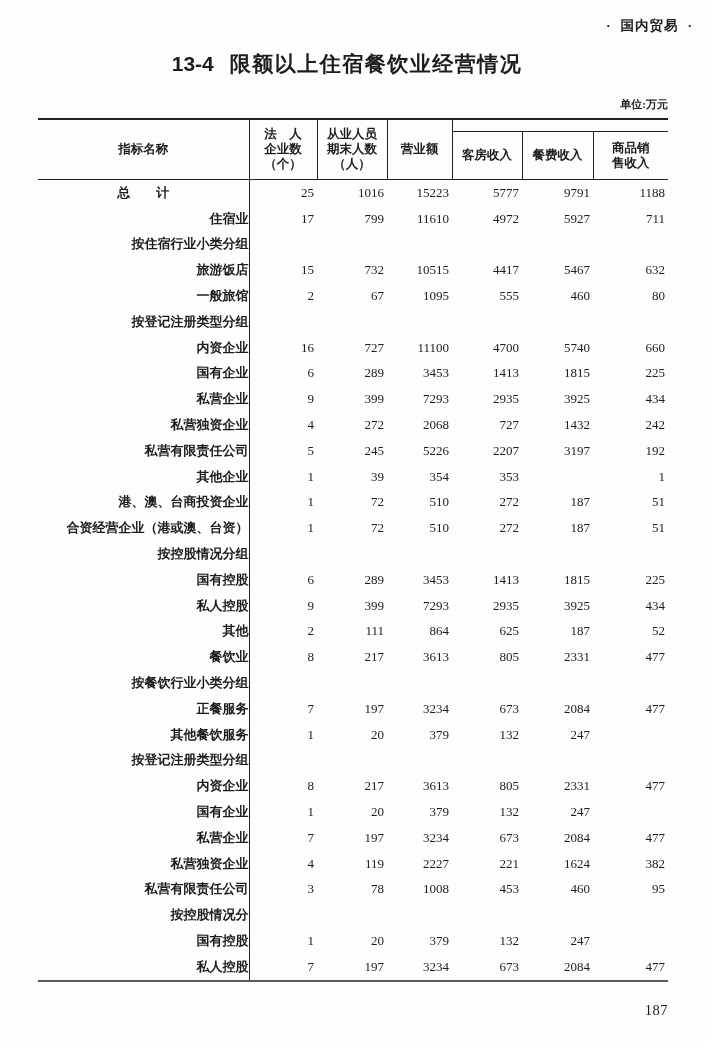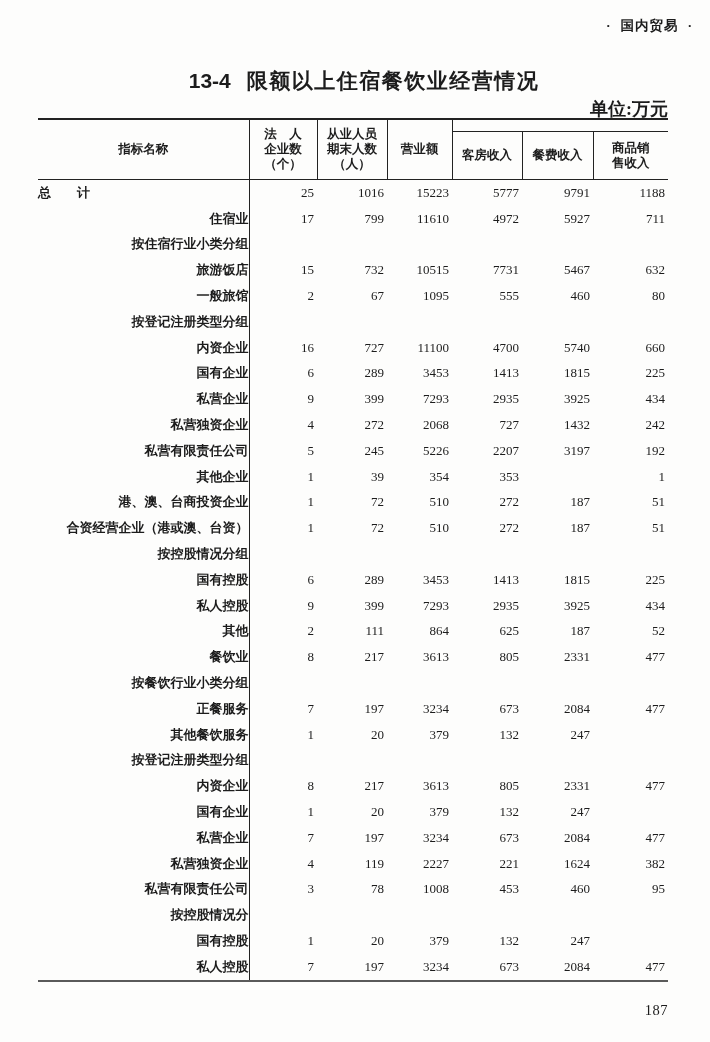--- a/index.html
+++ b/index.html
@@ -11,28 +11,28 @@
     position:relative;
     overflow:hidden;
   }
   .corner{
     position:absolute;top:17px;right:8px;
     font-size:13.5px;font-weight:bold;letter-spacing:1px;
   }
   .corner .dot{font-weight:bold;margin:0 9px;}
   .title{
     position:absolute;top:50px;left:0;width:694px;
-    text-align:center;margin:17px;
+    text-align:center;margin:0;
     font-size:21px;font-weight:bold;letter-spacing:1.5px;
     font-family:"Liberation Sans","DejaVu Sans",sans-serif;
   }
   .title .tnum{margin-right:16px;letter-spacing:0;}
   .unit{
     position:absolute;top:97px;right:42px;
-    font-size:18px;font-weight:bold;
+    font-size:11px;font-weight:bold;
   }
   table.stat{
     position:absolute;left:38px;top:118px;
     width:630px;
     border-collapse:collapse;table-layout:fixed;
     border-top:2px solid #222;
     border-bottom:2.5px solid #5a5a5a;
   }
   col.c1{width:211px}col.c2{width:68px}col.c3{width:70px}col.c4{width:65px}
   col.c5{width:70px}col.c6{width:71px}col.c7{width:75px}
@@ -50,21 +50,21 @@
     height:25.8px;vertical-align:middle;
     font-size:13px;line-height:14px;
     padding:0;
   }
   td.label{
     font-family:"Liberation Sans","DejaVu Sans",sans-serif;
     font-weight:bold;white-space:nowrap;
     border-right:1.5px solid #222;
     text-align:right;
   }
-  td.label.center{text-align:left;padding-left:0!important;}
+  td.label.center{text-align:center;padding-left:0!important;}
   td.num{text-align:right;padding-right:3px;font-family:"Liberation Serif","DejaVu Serif",serif;}
   .lv0{padding-left:4px!important}
   .lv1{padding-left:11px!important}
   .lv2{padding-left:18px!important}
   .lv3{padding-left:24px!important}
   .lv4{padding-left:30px!important}
   .pagenum{
     position:absolute;top:1002px;right:42px;
     font-size:14.5px;letter-spacing:0.5px;
   }
@@ -147,21 +147,21 @@
         <td class="num"></td>
         <td class="num"></td>
         <td class="num"></td>
         <td class="num"></td>
       </tr>
       <tr>
         <td class="label lv4">旅游饭店</td>
         <td class="num">15</td>
         <td class="num">732</td>
         <td class="num">10515</td>
-        <td class="num">7731</td>
+        <td class="num">4417</td>
         <td class="num">5467</td>
         <td class="num">632</td>
       </tr>
       <tr>
         <td class="label lv4">一般旅馆</td>
         <td class="num">2</td>
         <td class="num">67</td>
         <td class="num">1095</td>
         <td class="num">555</td>
         <td class="num">460</td>

